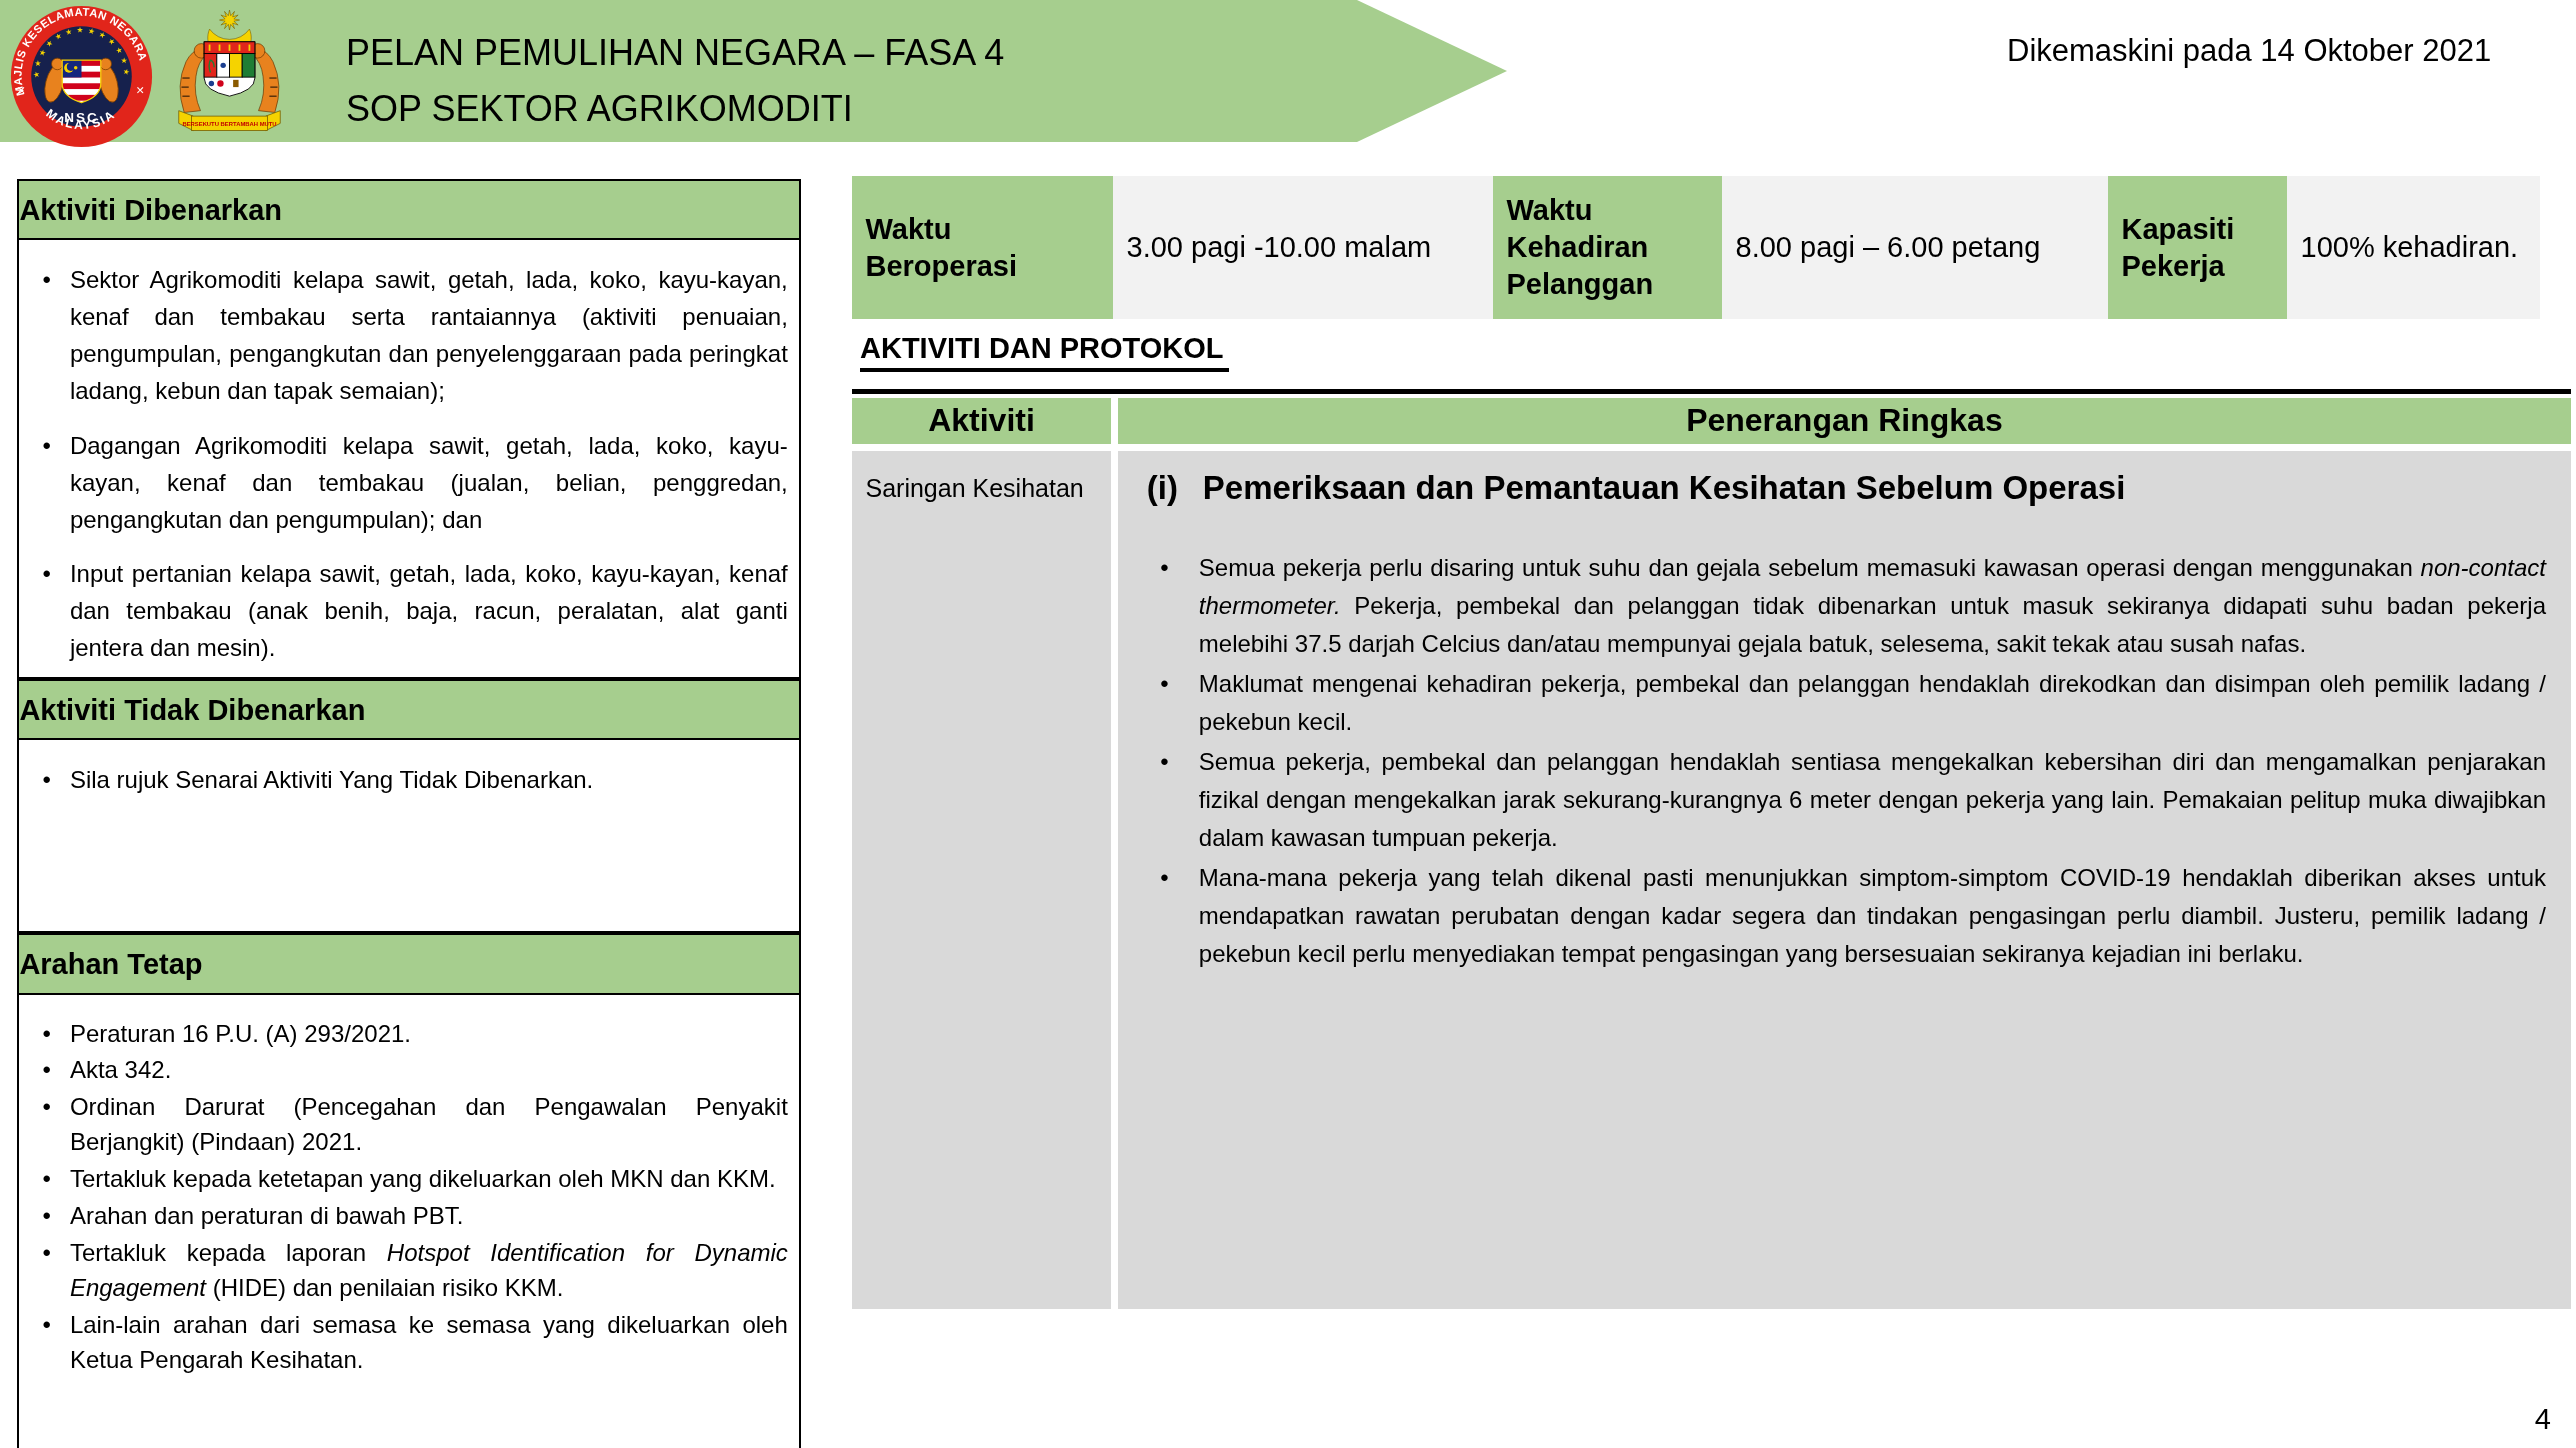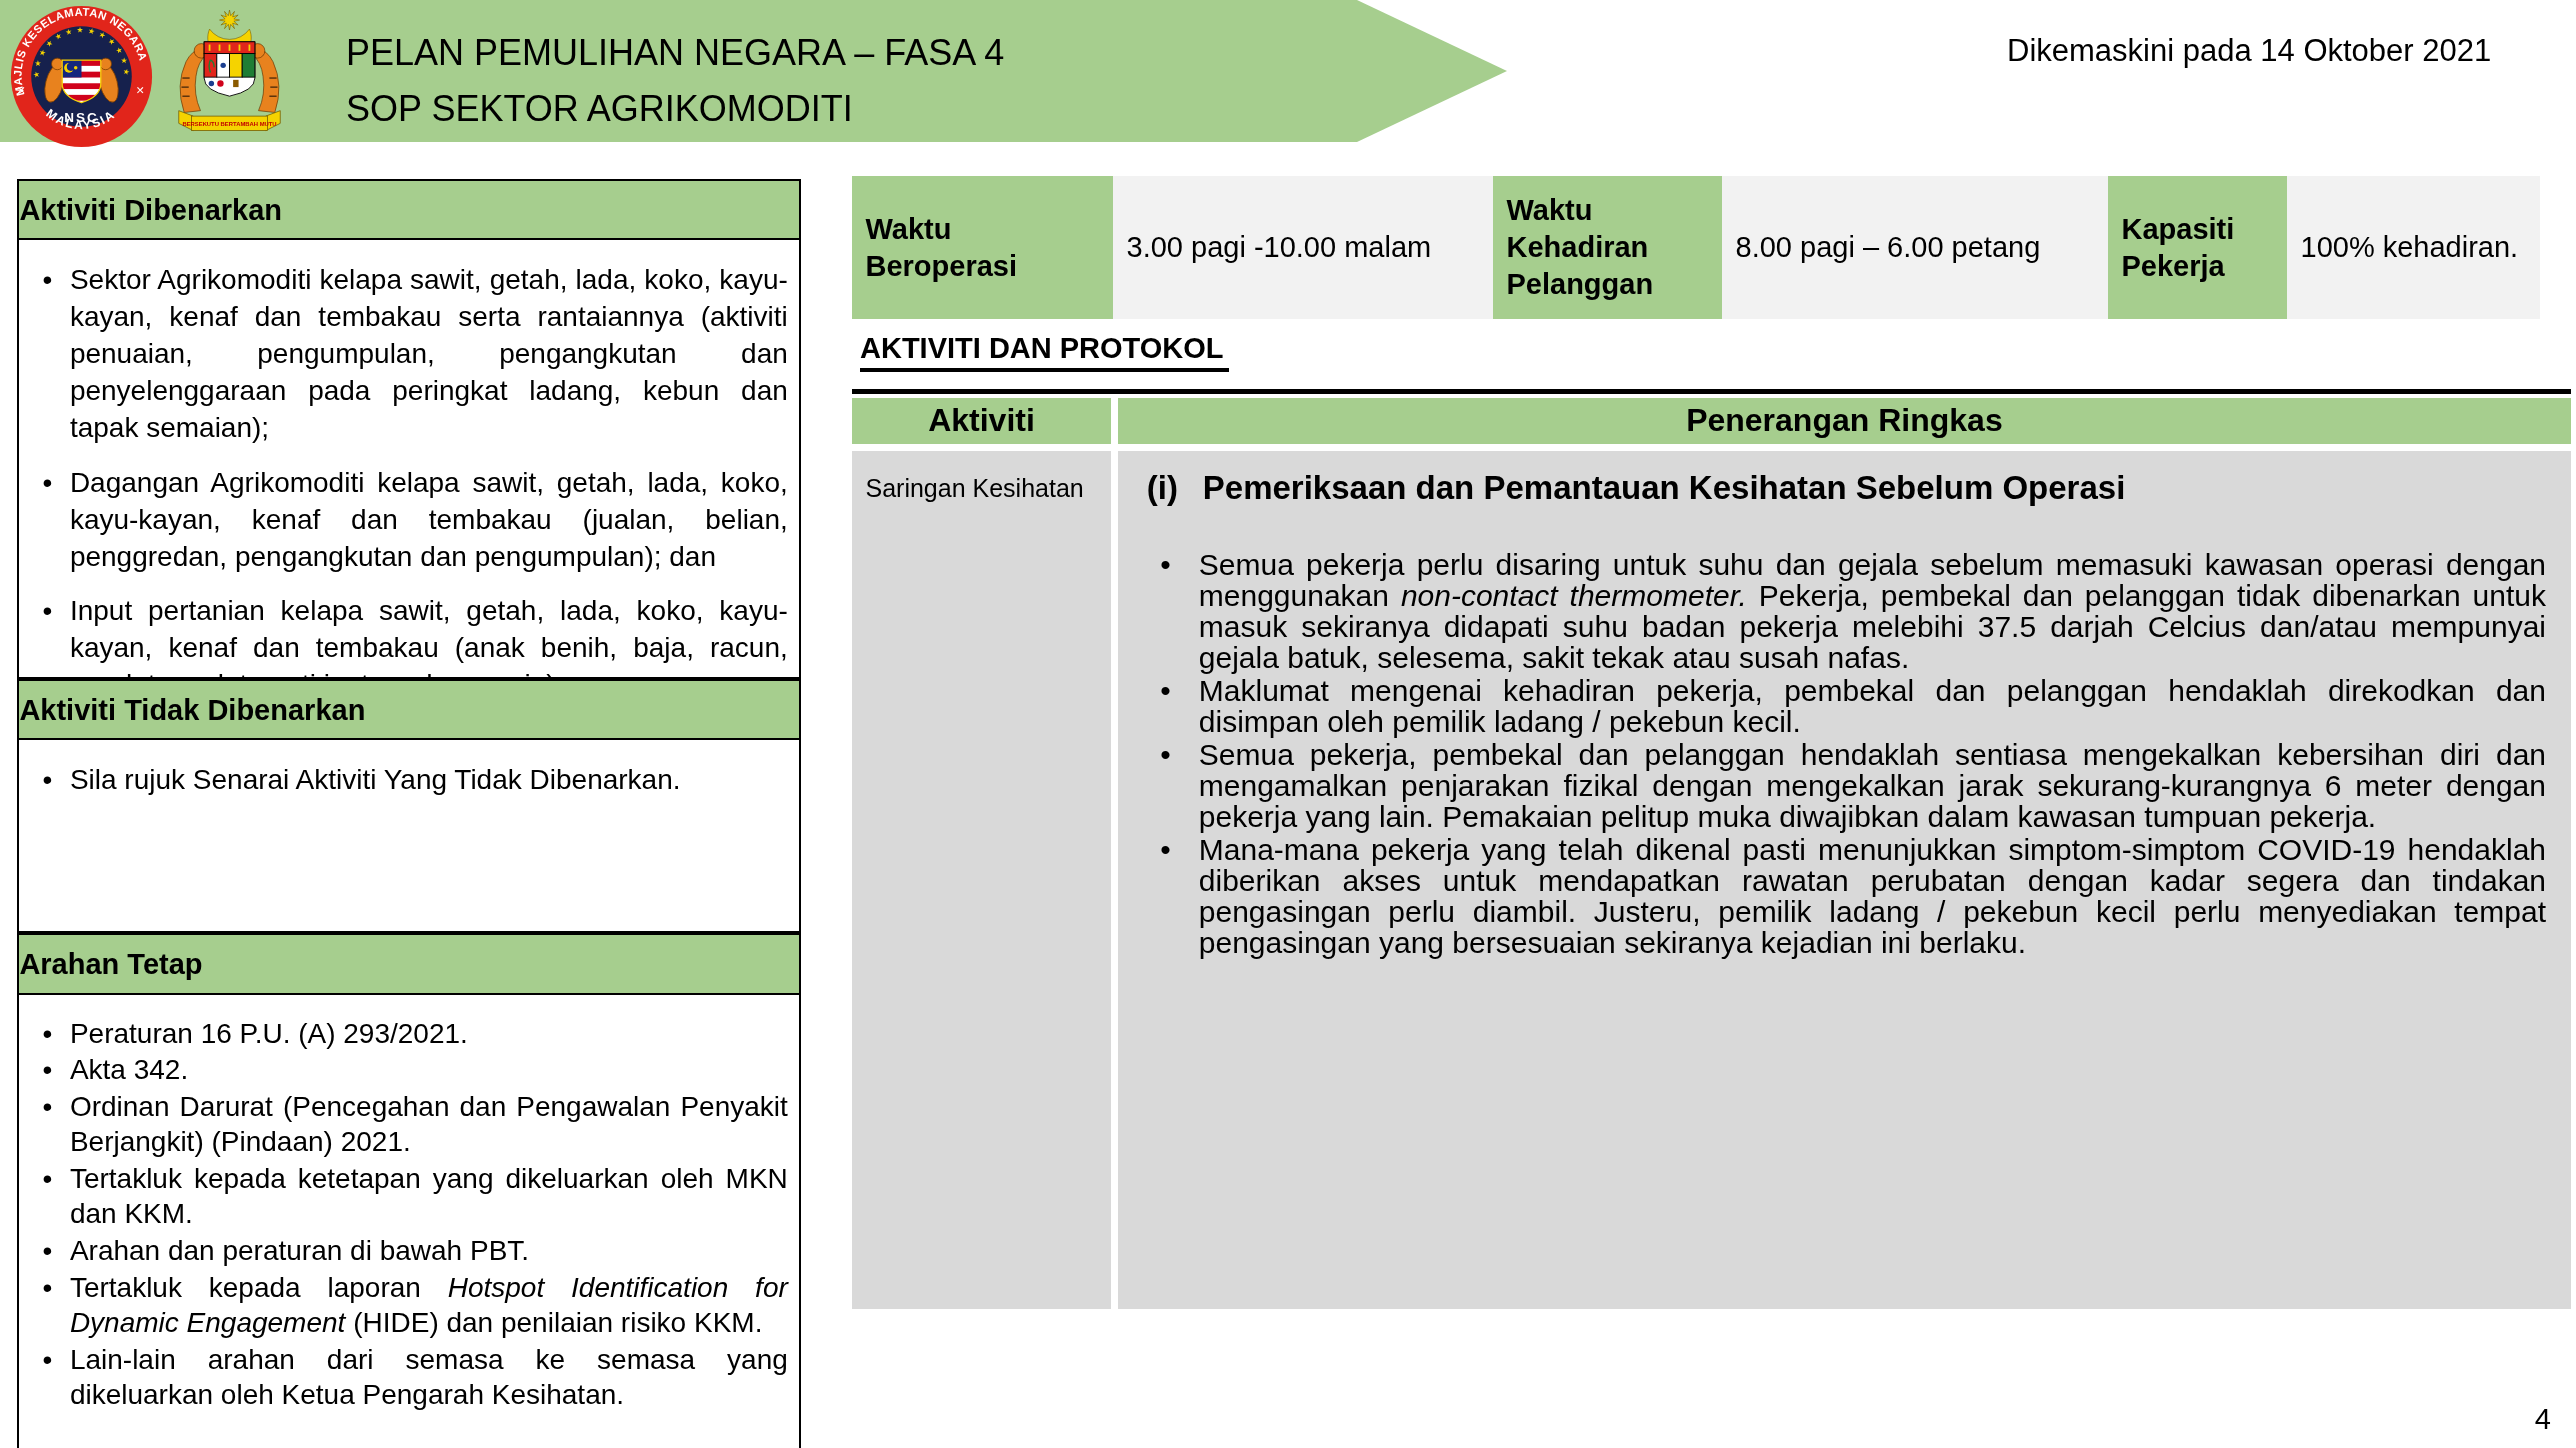--- a/index.html
+++ b/index.html
@@ -14,21 +14,21 @@
   .updated{position:absolute;left:2007px;top:33px;font-size:31px;}
   
   .sidebar{position:absolute;left:17.4px;top:179px;width:784px;}
   .section{box-sizing:border-box;}
   .section-header{box-sizing:border-box;background:#a6ce8e;border:2.9px solid #000;
                   font-weight:bold;font-size:29px;text-align:left;padding:12.6px 0 11.6px 0;}
   .section-body{box-sizing:border-box;border:2.9px solid #000;border-top:none;background:#fff;
                 padding:21px 11.6px 7.7px 13.5px;overflow:hidden;}
   .sb1{height:439px;} .sb2{height:193px;} .sb3{height:462px;}
   ul.bullets{list-style:none;margin:0;padding:0;}
-  ul.bullets li{position:relative;padding-left:37px;font-size:28px;line-height:37px;
+  ul.bullets li{position:relative;padding-left:37px;font-size:24px;line-height:37px;
                 text-align:justify;margin-bottom:17.4px;}
   ul.bullets li::before{content:"\2022";position:absolute;left:9.7px;top:0;}
   ul.bullets.tight li{line-height:35px;margin-bottom:1.9px;}
   
   .info-table{position:absolute;left:852px;top:176px;width:1719px;height:143px;display:flex;}
   .info-cell{box-sizing:border-box;display:flex;flex-direction:column;justify-content:center;
              padding-left:13.5px;padding-right:9.7px;font-size:29px;line-height:37px;}
   .info-label{background:#a6ce8e;font-weight:bold;}
   .info-value{background:#f2f2f2;}
   .w1{width:261px;} .w2{width:380px;} .w3{width:229px;} .w4{width:386px;} .w5{width:179px;} .w6{width:253px;}
@@ -40,21 +40,21 @@
   .mt-h{box-sizing:border-box;background:#a6ce8e;height:46px;display:flex;align-items:center;
         justify-content:center;font-weight:bold;font-size:32px;}
   .mt-h1{width:259px;} .mt-h2{flex:1;}
   .mt-body{display:flex;gap:6.8px;margin-top:6.8px;height:858px;}
   .mt-c1{box-sizing:border-box;width:259px;background:#d9d9d9;padding:15.5px 13.5px;
          font-size:25px;line-height:44px;}
   .mt-c2{box-sizing:border-box;flex:1;background:#d9d9d9;padding:15.5px 25px 15.5px 29px;}
   .subheading{display:flex;font-weight:bold;font-size:33px;line-height:44px;margin-bottom:39px;}
   .subheading .marker{width:56px;flex-shrink:0;}
   ul.content-bullets{list-style:none;margin:0;padding:0;}
-  ul.content-bullets li{position:relative;padding-left:52px;font-size:30px;line-height:31px;
+  ul.content-bullets li{position:relative;padding-left:52px;font-size:24px;line-height:38px;
                         text-align:justify;margin-bottom:1.9px;}
   ul.content-bullets li::before{content:"\2022";position:absolute;left:13.5px;top:0;}
   .page-number{position:absolute;right:25px;bottom:13.5px;font-size:29px;}
 </style>
 </head>
 <body>
 
 <div class="page">
 
   <div class="banner"></div>

